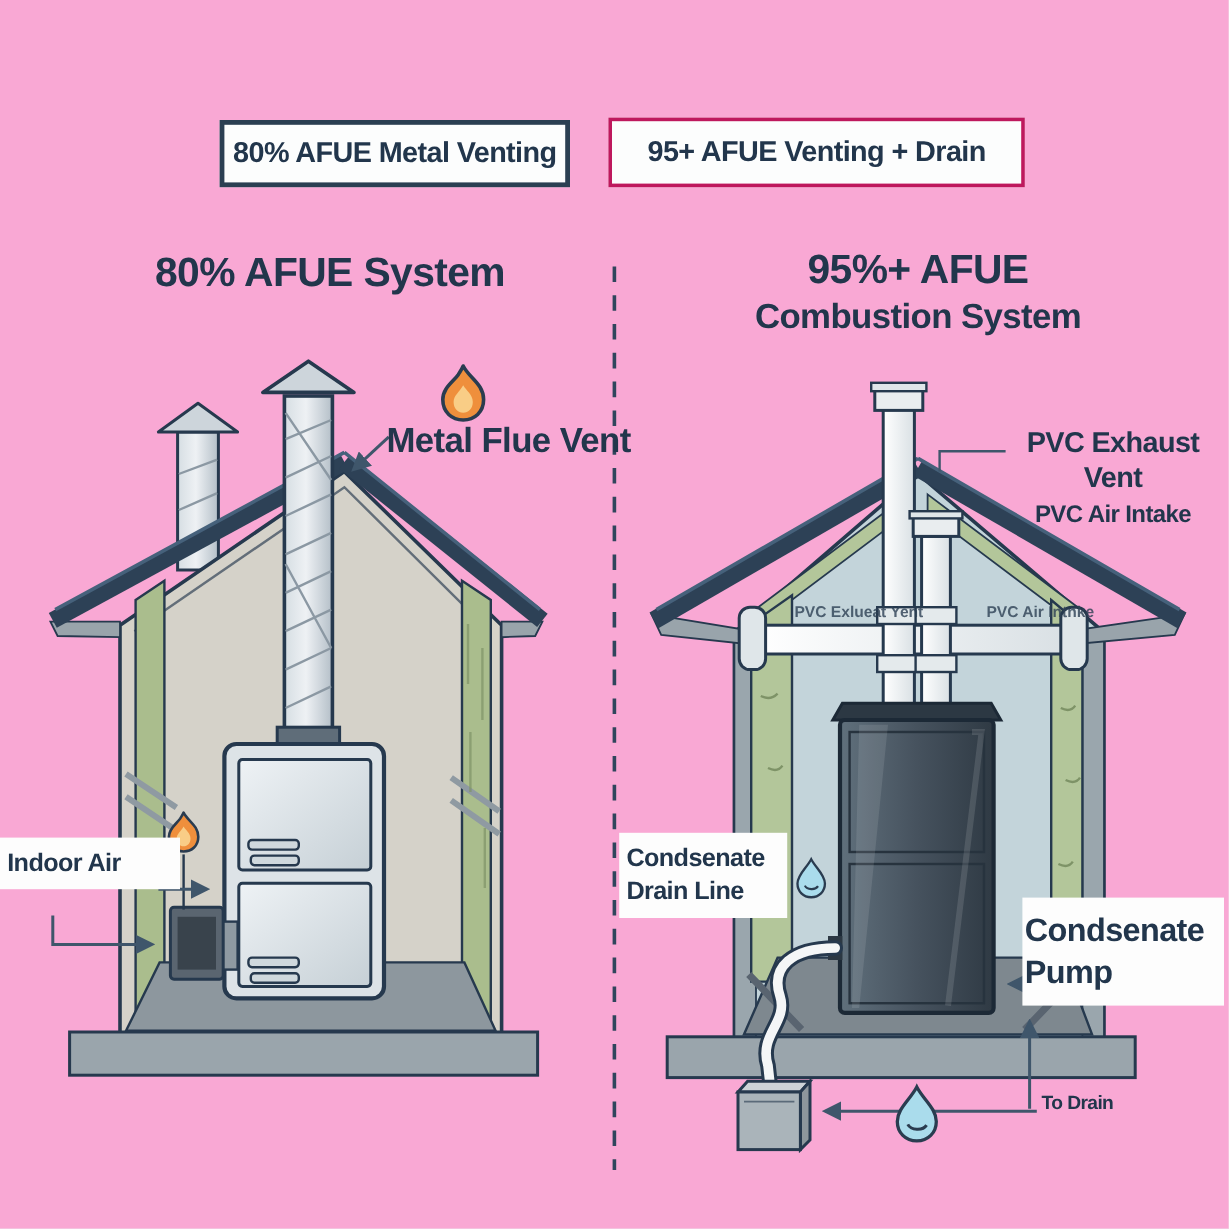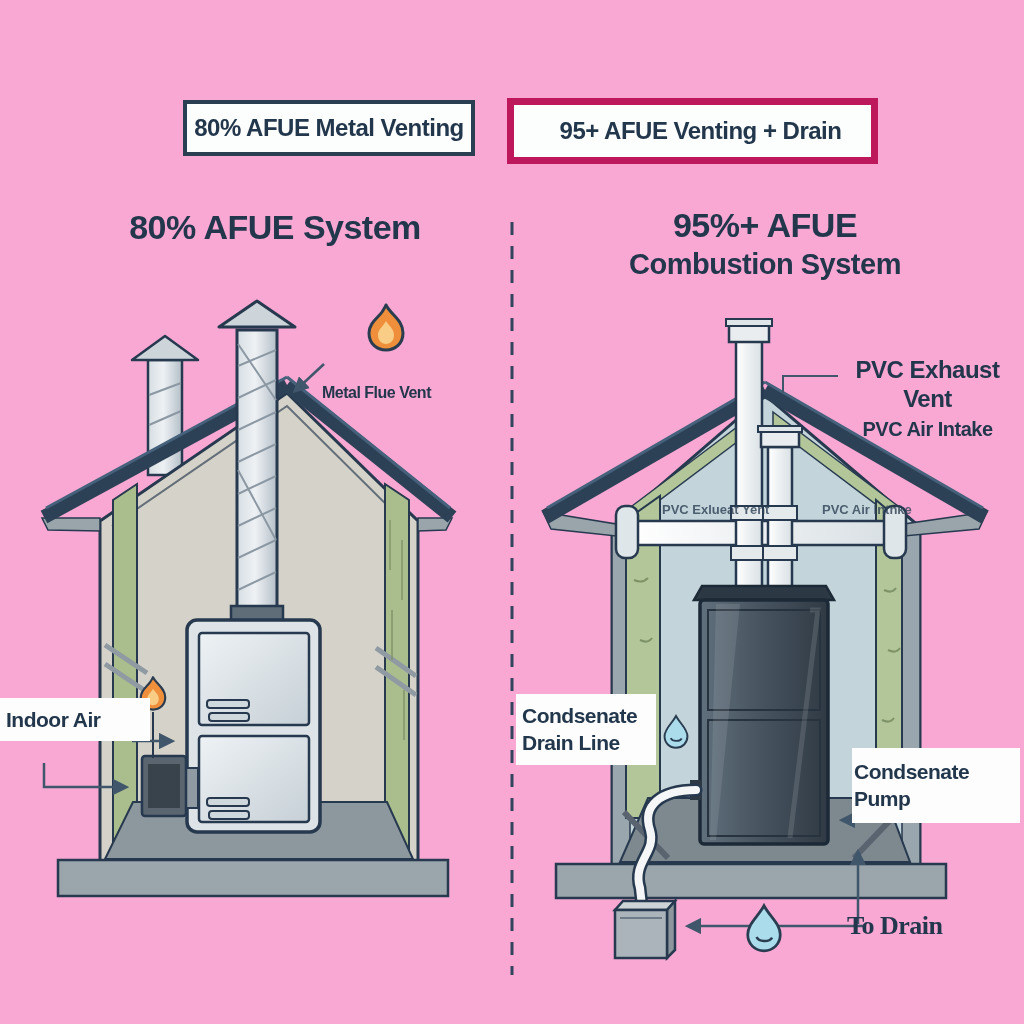--- a/index.html
+++ b/index.html
@@ -11,21 +11,21 @@
   }
   #art{position:absolute;left:0;top:0;}
   .abs{position:absolute;}
   .lbl{font-weight:bold;color:#22364c;letter-spacing:-0.5px;line-height:1.2;}
   .header-box{
     display:flex;align-items:center;justify-content:center;
     background:#fcfdfd;font-weight:bold;letter-spacing:-0.5px;
     color:#22364c;text-align:center;
   }
   .header-box.dark{border:4px solid #2b3f52;}
-  .header-box.light{border:7px solid #be185d;padding-left:16px;}
+  .header-box.light{border:3px solid #be185d;}
   .panel-title{font-weight:bold;text-align:center;letter-spacing:-0.5px;color:#22364c;}
   .white-box{
     background:#fdfdfd;font-weight:bold;text-align:left;color:#22364c;
     letter-spacing:-0.5px;line-height:1.3;padding:8px 6px;
   }
   .tiny-lbl{font-weight:bold;color:#2e4155;opacity:.8;letter-spacing:0;}
 </style>
 </head>
 <body>
 
@@ -228,36 +228,36 @@
 
 <div class="abs header-box light" style="left:507px;top:98px;width:341px;height:52px;font-size:24px;">
   <span>95+ AFUE Venting + Drain</span>
 </div>
 
 <div class="abs panel-title" style="left:60px;top:208px;width:430px;font-size:34px;">80% AFUE System</div>
 
 <div class="abs panel-title" style="left:580px;top:206px;width:370px;font-size:34px;">95%+ AFUE</div>
 <div class="abs panel-title" style="left:580px;top:248px;width:370px;font-size:29px;">Combustion System</div>
 
-<div class="abs lbl" style="left:322px;top:351px;font-size:16px;margin-top:32px;">Metal Flue Vent</div>
+<div class="abs lbl" style="left:322px;top:351px;font-size:29px;">Metal Flue Vent</div>
 
 <div class="abs white-box" style="left:0px;top:698px;width:138px;font-size:21px;">
   <span style="display:block">Indoor Air</span>
 </div>
 
 <div class="abs" style="left:835px;top:356px;width:185px;text-align:center;">
   <span class="lbl" style="display:block;font-size:24px;">PVC Exhaust Vent</span>
   <span class="lbl" style="display:block;font-size:20px;margin-top:3px;">PVC Air Intake</span>
 </div>
 
 <div class="abs tiny-lbl" style="left:662px;top:502px;font-size:13px;">PVC Exlueat Yent</div>
 <div class="abs tiny-lbl" style="left:822px;top:502px;font-size:13px;">PVC Air Intnke</div>
 
 <div class="abs white-box" style="left:516px;top:694px;width:128px;font-size:21px;">
   <span style="display:block">Condsenate</span>
   <span style="display:block">Drain Line</span>
 </div>
 
-<div class="abs white-box" style="left:852px;top:748px;width:164px;font-size:21px;padding:10px 2px;">Condsenate Pump</div>
-
-<div class="abs lbl" style="left:847px;top:910px;font-size:26px;font-family:Liberation Serif, serif;">To Drain</div>
+<div class="abs white-box" style="left:852px;top:748px;width:164px;font-size:27px;padding:10px 2px;">Condsenate Pump</div>
+
+<div class="abs lbl" style="left:868px;top:910px;font-size:16px;">To Drain</div>
 
 </div>
 
 </body></html>

